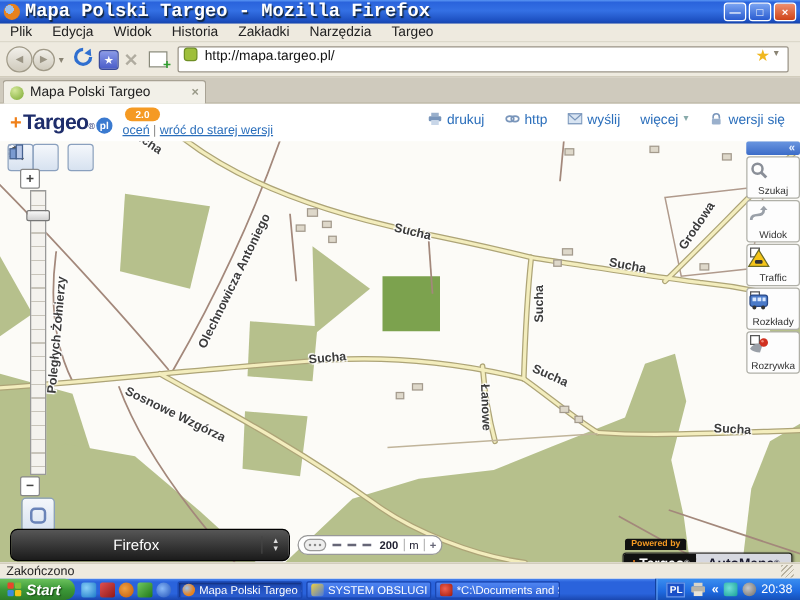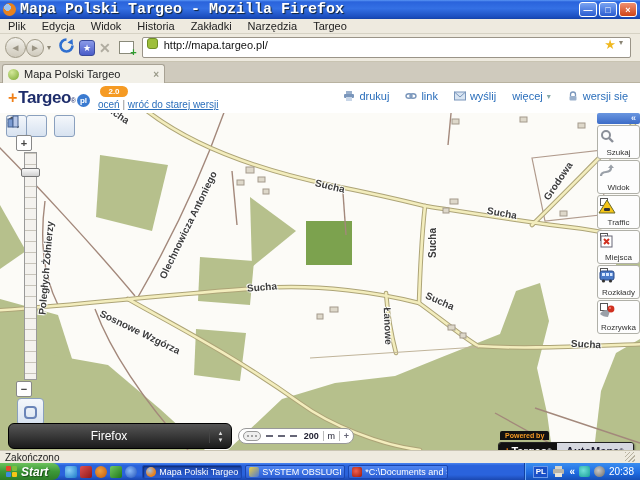--- a/index.html
+++ b/index.html
@@ -71,21 +71,21 @@
   .logo .ltext{color:#1e2d6b;font-size:17px;font-weight:bold;letter-spacing:-0.5px;}
   .logo .reg{color:#1e2d6b;font-size:7px;vertical-align:super;}
   .logo .tld{background:#3a7ad0;color:#fff;font-size:8px;font-weight:bold;border-radius:50%;
     width:13px;height:13px;display:inline-flex;align-items:center;justify-content:center;margin-left:1px;}
   .verbadge{position:absolute;left:100px;top:3px;width:28px;height:11px;background:#f59a23;
     border-radius:6px;color:#fff;font-size:8px;font-weight:bold;display:flex;align-items:center;justify-content:center;}
   .oldlinks{position:absolute;left:98px;top:16px;font-size:10px;color:#888;}
   .oldlinks a{color:#2a6ebb;text-decoration:underline;}
   .hactions{position:absolute;right:12px;top:7px;display:flex;align-items:center;gap:16px;
     font-size:11px;color:#2a6ebb;}
-  .hactions .act{display:flex;align-items:center;gap:4px;}
+  .hactions .act{display:flex;align-items:flex-start;gap:4px;}
   .hico{width:12px;height:10px;display:inline-block;}
 
   
   .map{position:absolute;left:0;top:113px;width:640px;height:337px;background:#fcfbf7;overflow:hidden;}
   .map svg{position:absolute;left:0;top:0;}
   .street{position:absolute;font-size:10px;font-weight:bold;color:#3c3c3c;white-space:nowrap;
     text-shadow:0 0 2px #fff,0 0 2px #fff,1px 1px 0 #fff,-1px -1px 0 #fff;}
 
   
   .toolrow{position:absolute;left:6px;top:2px;display:flex;}
@@ -251,21 +251,21 @@
             <rect x="1" y="3" width="10" height="4" rx="1" fill="#7a96bb"></rect>
             <rect x="3" y="6" width="6" height="4" fill="#c8d6e8"></rect>
           </svg>
         <span>drukuj</span>
       </span>
       <span class="act">
         <svg class="hico" viewBox="0 0 12 10">
             <ellipse cx="4" cy="5" rx="3" ry="2.2" fill="none" stroke="#7a96bb" stroke-width="1.4"></ellipse>
             <ellipse cx="8" cy="5" rx="3" ry="2.2" fill="none" stroke="#7a96bb" stroke-width="1.4"></ellipse>
           </svg>
-        <span>link</span>
+        <span>http</span>
       </span>
       <span class="act">
         <svg class="hico" viewBox="0 0 12 10">
             <rect x="0.5" y="1" width="11" height="8" fill="#d8e4f2" stroke="#7a96bb"></rect>
             <path d="M0.5 1 L6 6 L11.5 1" fill="none" stroke="#7a96bb"></path>
           </svg>
         <span>wyślij</span>
       </span>
       <span class="act">
         <span>więcej</span>
@@ -421,30 +421,20 @@
         <span class="pcheck"></span>
         <span class="picon">
           <svg width="18" height="15" viewBox="0 0 18 15">
               <polygon points="9,1 17,14 1,14" fill="#f5c518" stroke="#6a6a2a"></polygon>
               <rect x="6" y="9" width="6" height="3" rx="1" fill="#333"></rect>
             </svg>
         </span>
         <span class="plabel">Traffic</span>
       </div>
       <div class="pbtn">
-        <span class="pcheck">✓</span>
-        <span class="picon">
-          <svg width="18" height="15" viewBox="0 0 18 15">
-              <rect x="3" y="2" width="11" height="11" fill="#fff" stroke="#667"></rect>
-              <path d="M6,5 L11,10 M11,5 L6,10" stroke="#d03020" stroke-width="2"></path>
-            </svg>
-        </span>
-        <span class="plabel">Miejsca</span>
-      </div>
-      <div class="pbtn">
         <span class="pcheck"></span>
         <span class="picon">
           <svg width="18" height="15" viewBox="0 0 18 15">
               <rect x="2" y="2" width="14" height="9" rx="2" fill="#4a7ac8" stroke="#2a4a88"></rect>
               <rect x="4" y="4" width="3" height="3" fill="#d8e8ff"></rect>
               <rect x="8" y="4" width="3" height="3" fill="#d8e8ff"></rect>
               <rect x="12" y="4" width="2.5" height="3" fill="#d8e8ff"></rect>
               <circle cx="5.5" cy="12" r="1.6" fill="#333"></circle>
               <circle cx="12.5" cy="12" r="1.6" fill="#333"></circle>
             </svg>

